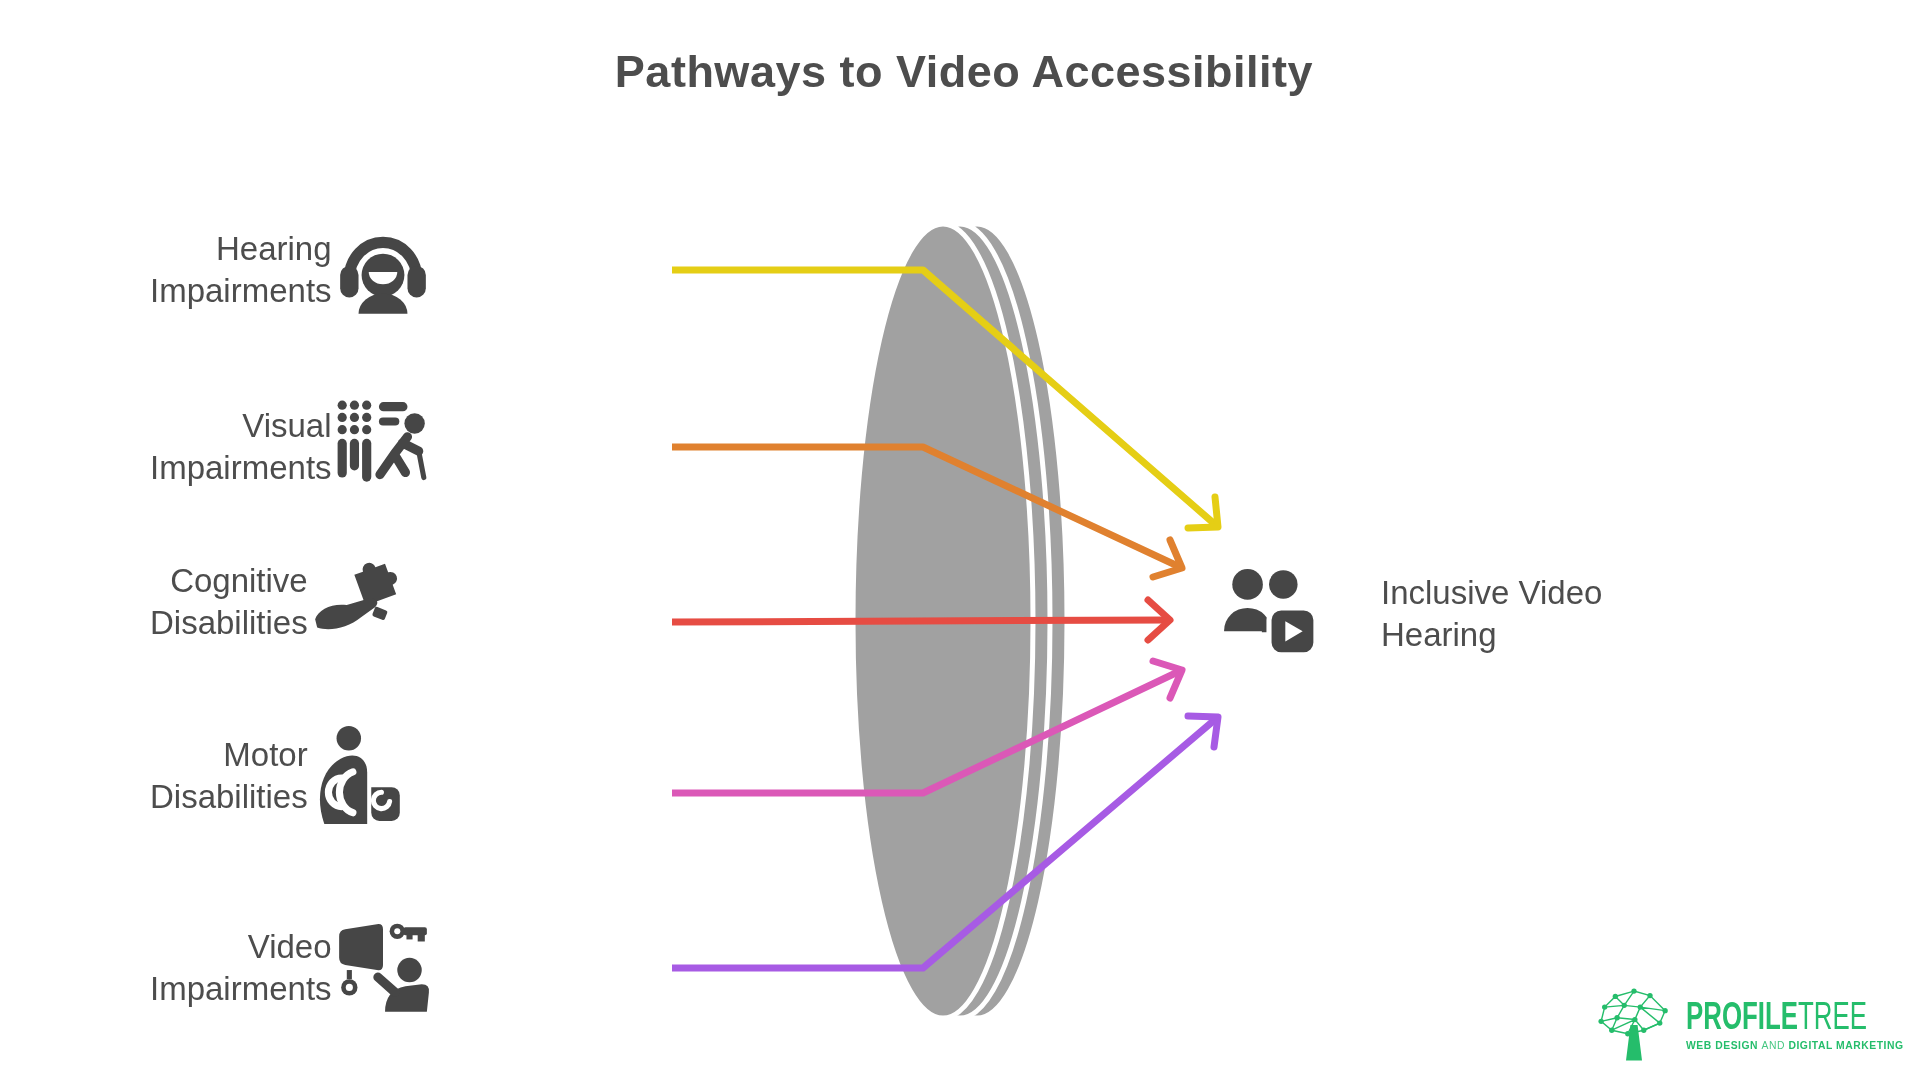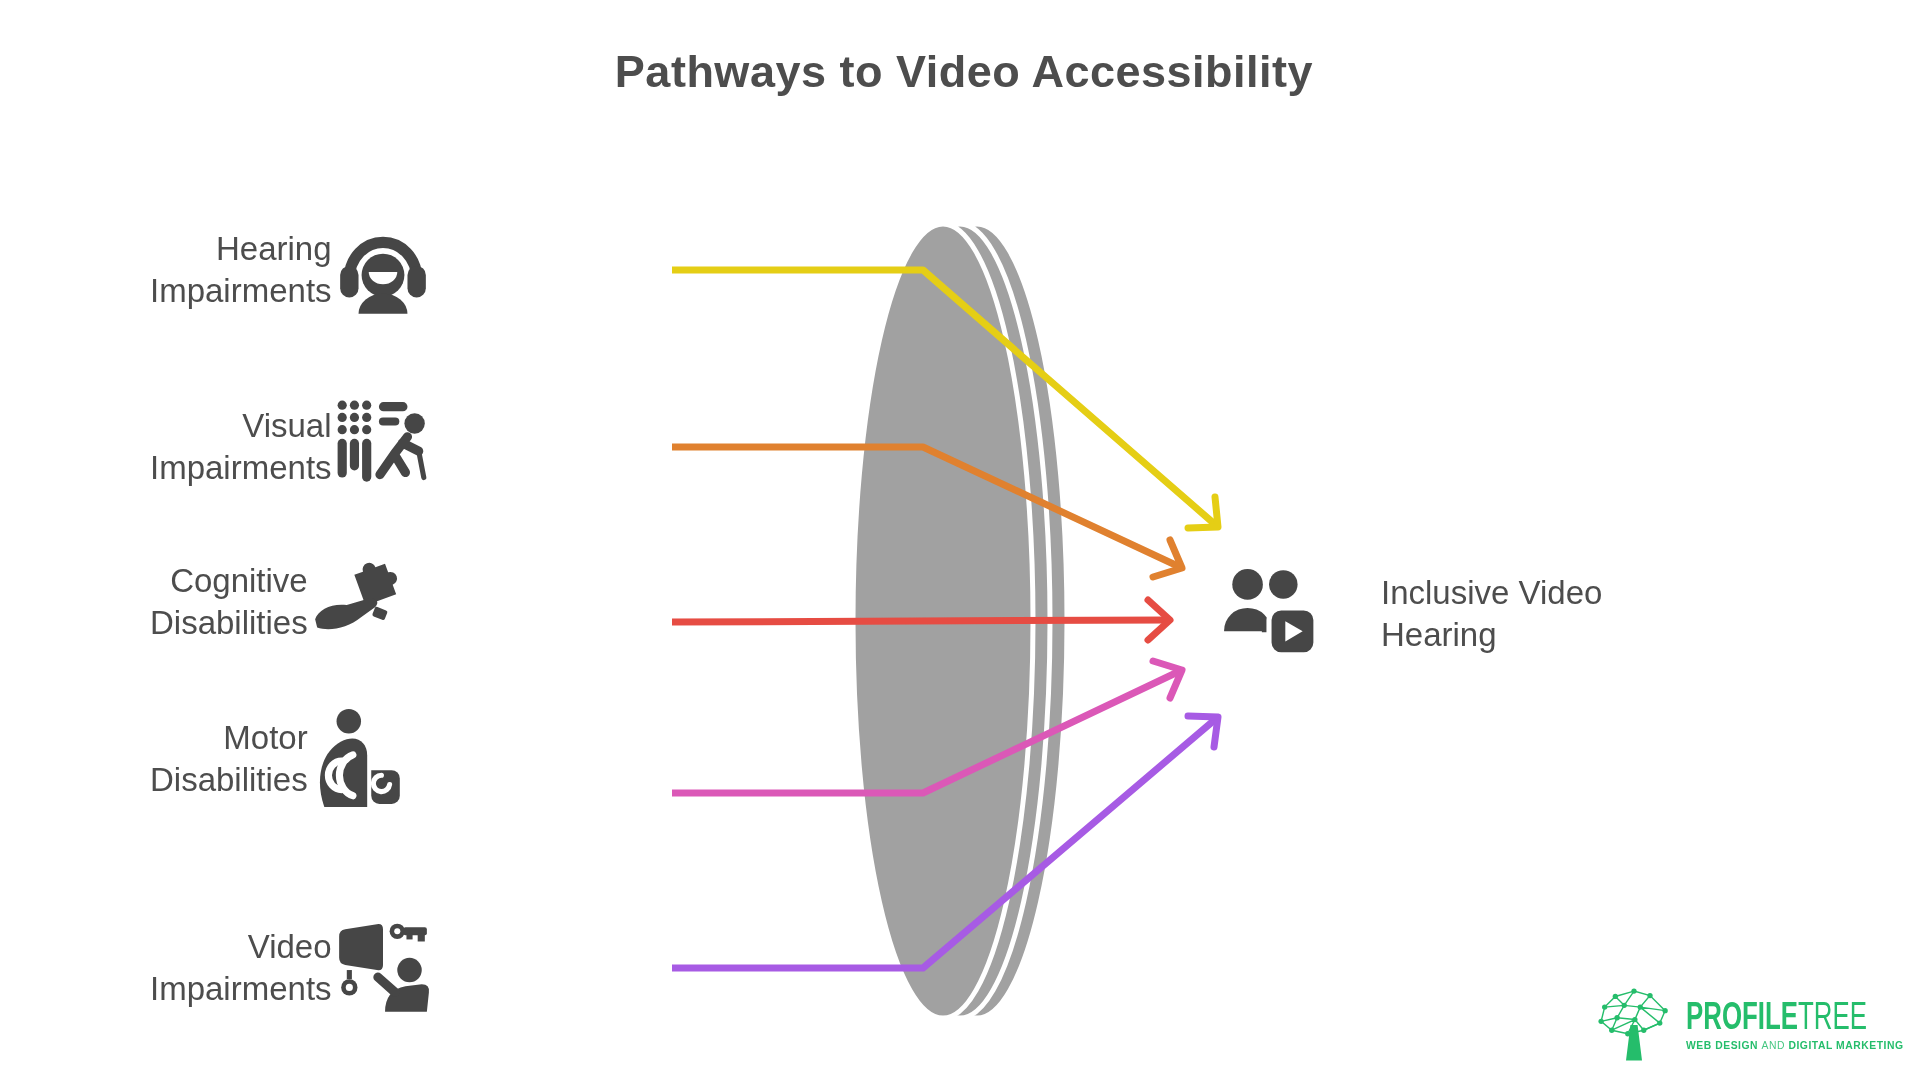--- a/index.html
+++ b/index.html
@@ -130,21 +130,21 @@
     </div>
     <svg class="row-icon" viewBox="0 0 100 100">
       <g transform="rotate(-20 62 28)">
         <path d="M48 18 h9 a6.5 6.5 0 1 1 13 0 h10 v9 a6.5 6.5 0 1 1 0 13 v10 h-32 z" class="icon-fill"></path>
       </g>
       <path d="M7 67 C10 57 24 51 38 53 L58 47 C66 45 71 49 66 55 L52 65 C39 76 20 79 9 75 Z" class="icon-fill"></path>
       <rect x="64" y="56" width="13" height="10" rx="2" transform="rotate(22 70 61)" class="icon-fill"></rect>
     </svg>
   </div>
 
-  <div class="row" style="top:699px">
+  <div class="row" style="top:716px">
     <div class="row-label">
       <div>Motor</div>
       <div>Disabilities</div>
     </div>
     <svg class="row-icon" viewBox="0 0 100 100">
       <circle cx="40" cy="13" r="12" class="icon-fill"></circle>
       <path d="M16 97 C7 72 12 44 32 33 C47 25 58 33 58 46 L58 97 Z" class="icon-fill"></path>
       <path d="M44 46 A19 21 0 0 0 44 86" stroke="#ffffff" stroke-width="7" fill="none" stroke-linecap="round"></path>
       <path d="M33 52 A13 14 0 0 0 33 80" stroke="#ffffff" stroke-width="7" fill="none" stroke-linecap="round"></path>
       <path d="M62 61 h20 a8 8 0 0 1 8 8 v17 a8 8 0 0 1 -8 8 h-12 a8 8 0 0 1 -8 -8 z" class="icon-fill"></path>

